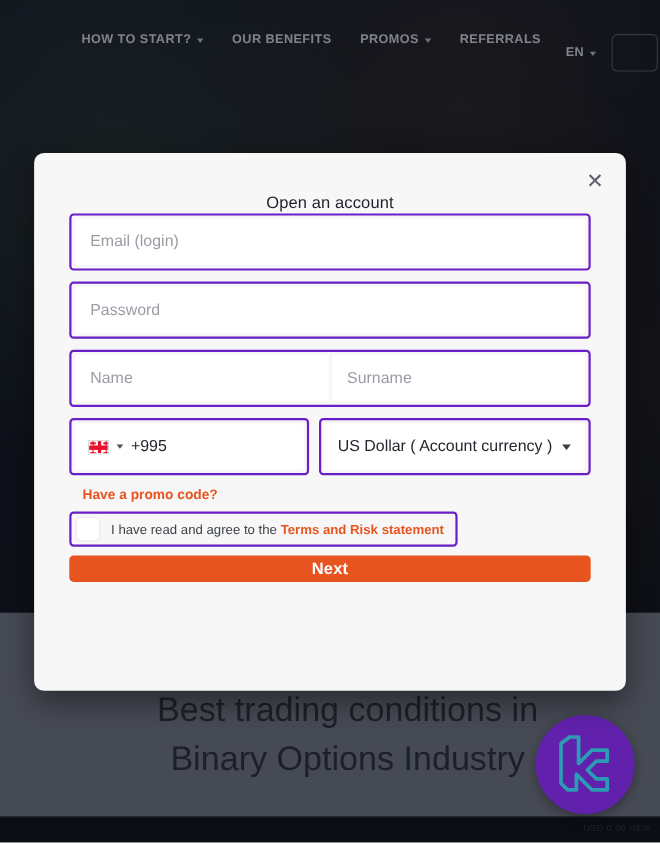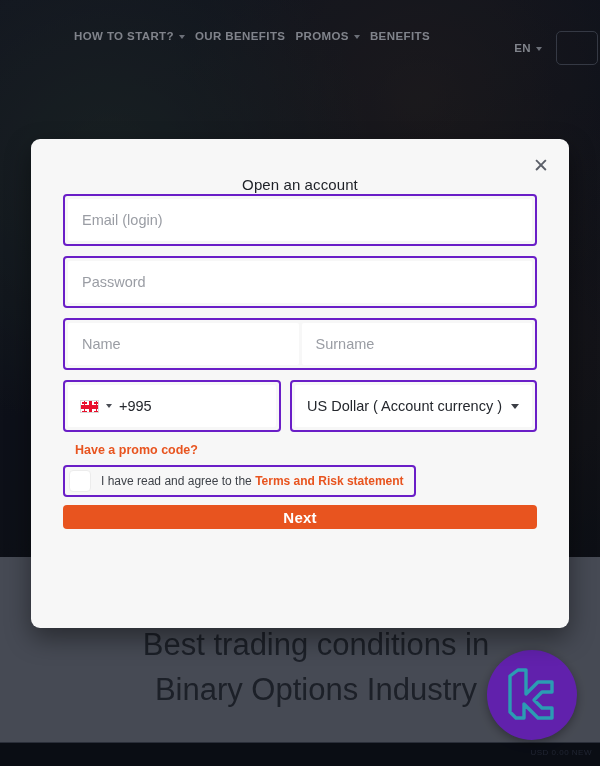--- a/index.html
+++ b/index.html
@@ -45,21 +45,21 @@
   }
 
   
   .topnav {
     position: absolute;
     left: 0; top: 0;
     width: 584px; height: 72px;
     display: flex;
     align-items: center;
     padding-left: 74px;
-    gap: 10px;
+    gap: 26px;
     z-index: 5;
   }
   .nav-item {
     display: flex;
     align-items: center;
     gap: 5px;
     color: #b9bcc4;
     font-size: 11.5px;
     font-weight: 700;
     letter-spacing: 0.4px;
@@ -345,21 +345,21 @@
       <span class="caret-down"></span>
     </div>
     <div class="nav-item">
       <span>OUR BENEFITS</span>
     </div>
     <div class="nav-item">
       <span>PROMOS</span>
       <span class="caret-down"></span>
     </div>
     <div class="nav-item">
-      <span>BENEFITS</span>
+      <span>REFERRALS</span>
     </div>
 
     <div class="nav-right">
       <div class="lang-sel">
         <span>EN</span>
         <span class="caret-down"></span>
       </div>
       <div class="nav-btn-stub"></div>
     </div>
   </div>

